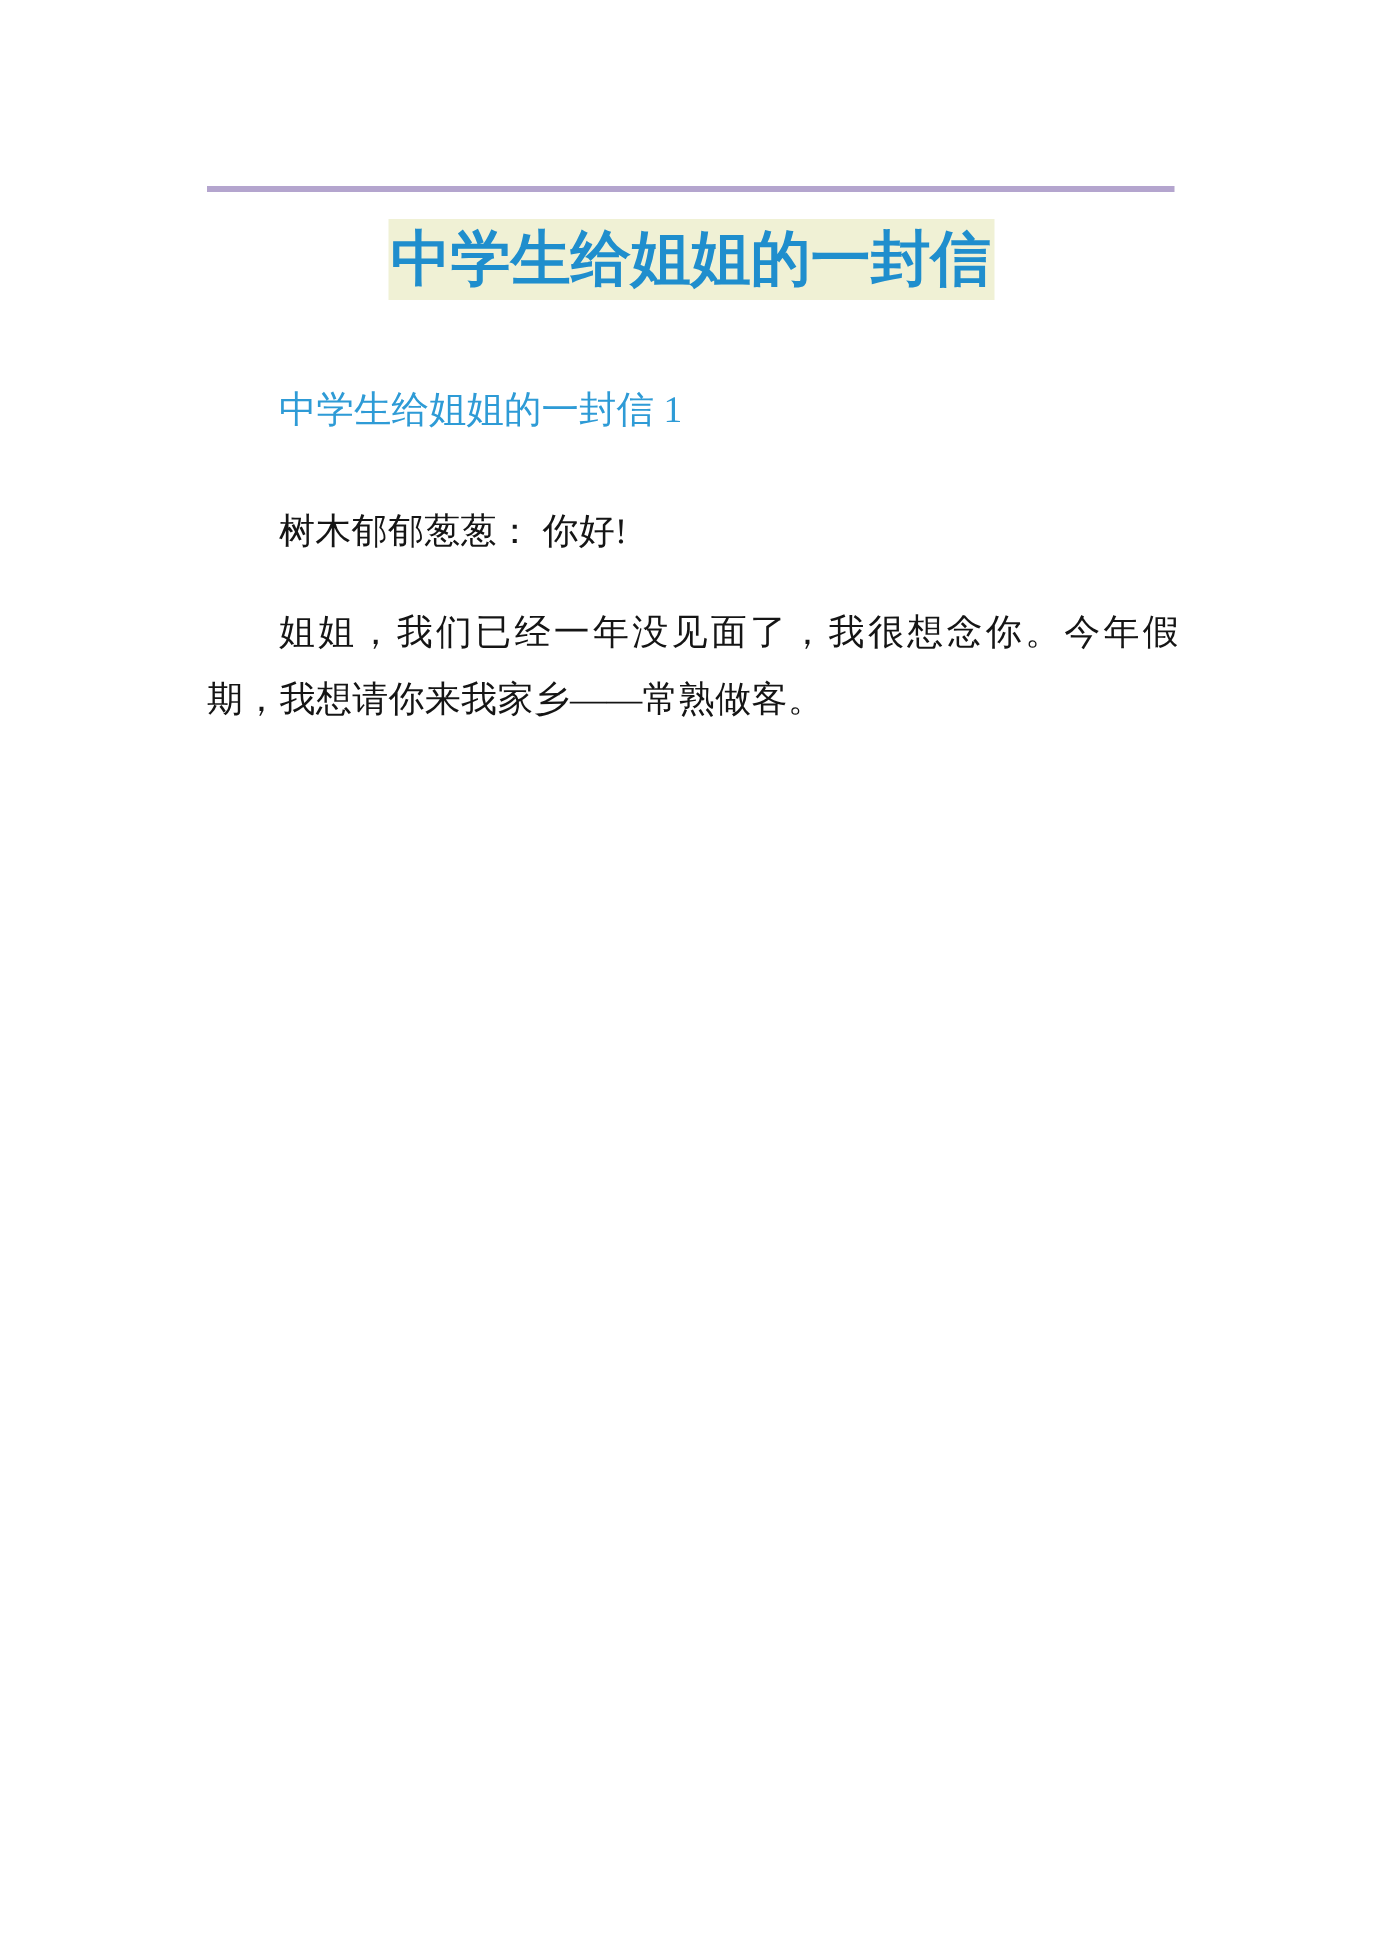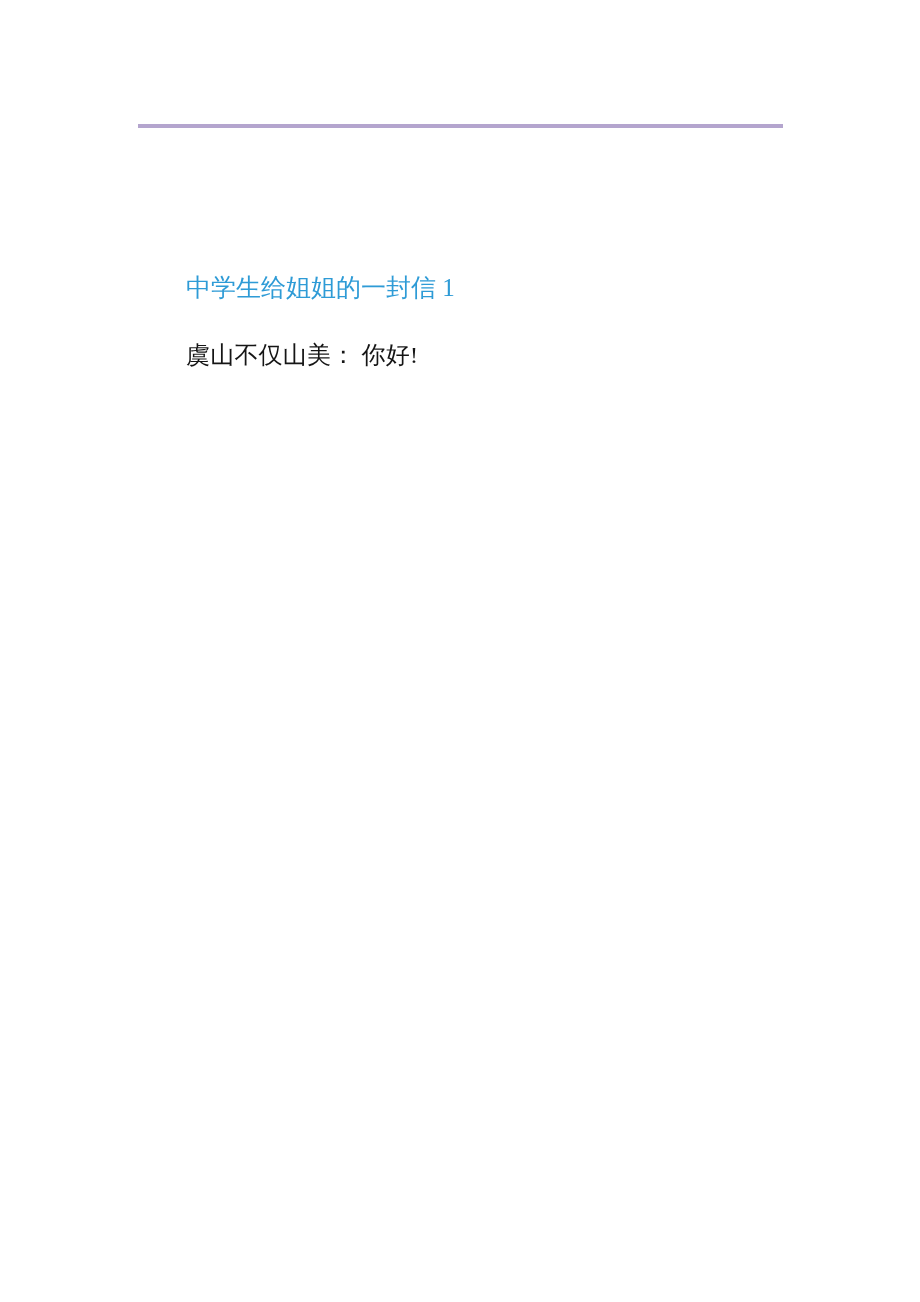--- a/index.html
+++ b/index.html
@@ -54,21 +54,21 @@
   .doc-title .hl {
     background: #f0f1d5;
     padding: 0 2px;
     display: inline-block;
   }
 
   
   .sub-heading {
     position: absolute;
     left: 138px;
-    top: 271px;
+    top: 257px;
     width: 645px;
     margin: 0;
     font-family: "Liberation Serif", "DejaVu Serif", serif;
     font-size: 25px;
     line-height: 34px;
     color: #2e9bd6;
     text-indent: 48px;
     font-weight: normal;
   }
 
@@ -99,20 +99,22 @@
     text-align: left;
   }
 </style>
 </head>
 <body>
 
 <div class="page">
 
   <hr class="top-rule">
 
+  <h1 class="doc-title"><span class="hl">中学生给姐姐的一封信</span></h1>
 
   <h2 class="sub-heading">中学生给姐姐的一封信 1</h2>
 
   <div class="body-block">
-    <p class="para salutation">虞山不仅山美： 你好!</p>
+    <p class="para salutation">树木郁郁葱葱： 你好!</p>
+    <p class="para">姐姐，我们已经一年没见面了，我很想念你。今年假期，我想请你来我家乡——常熟做客。</p>
   </div>
 
 </div>
 
 </body></html>

